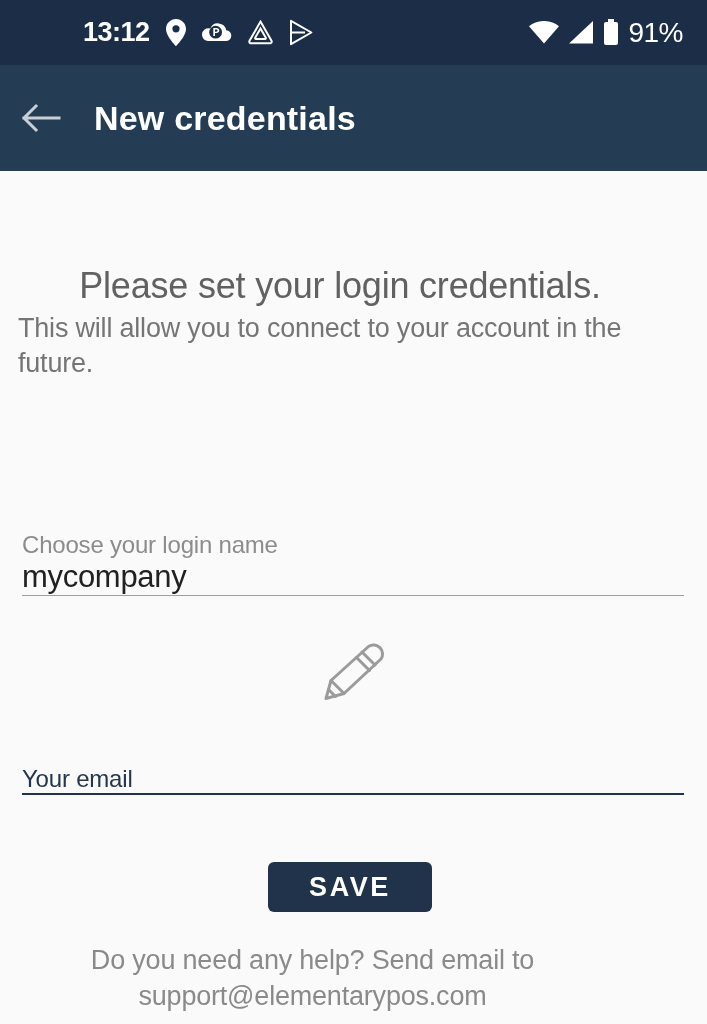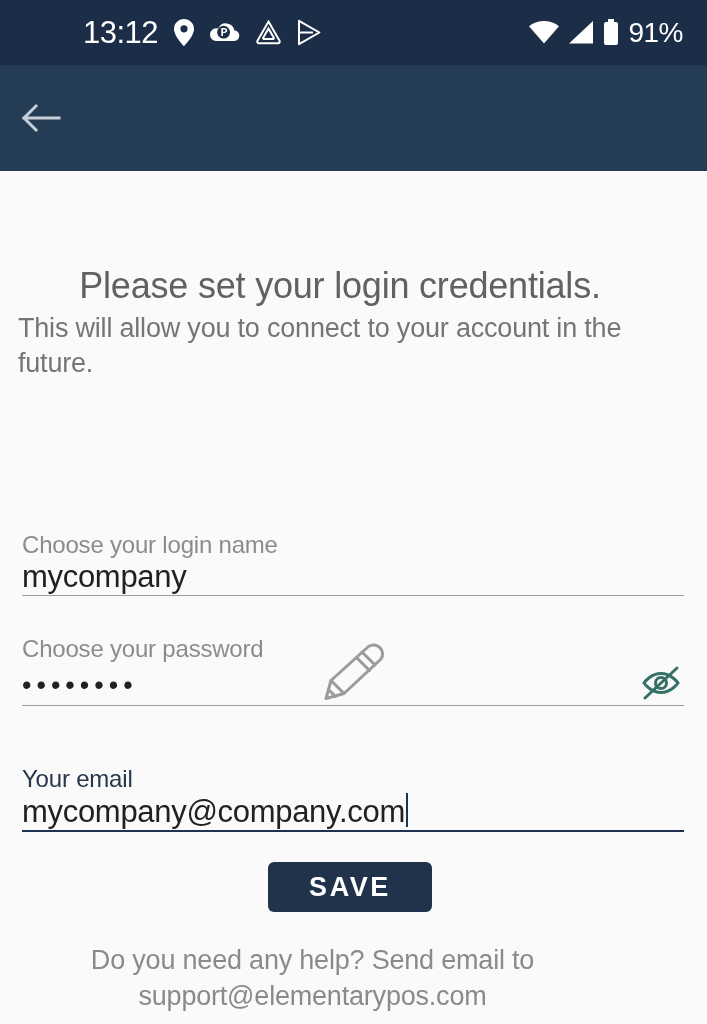--- a/index.html
+++ b/index.html
@@ -29,22 +29,22 @@
   }
 
   #status-left {
     display: flex;
     align-items: center;
     margin-left: 83px;
     gap: 16px;
   }
 
   #status-clock {
-    font-size: 31px;
-    font-weight: 400;
+    font-size: 27px;
+    font-weight: 700;
     letter-spacing: -0.5px;
     line-height: 1;
   }
 
   #status-right {
     position: absolute;
     right: 24px;
     display: flex;
     align-items: center;
     gap: 9px;
@@ -273,20 +273,21 @@
     <span id="battery-percent">91%</span>
   </div>
 </div>
 
 <div id="app-bar">
   <div id="back-button">
     <svg width="40" height="32" viewBox="0 0 40 32">
       <path fill="none" stroke="#c9cfd6" stroke-width="3" stroke-linecap="square" stroke-linejoin="miter" d="M38 16H3M15 4L3 16l12 12"></path>
     </svg>
   </div>
+  <div id="app-bar-title">New credentials</div>
 </div>
 
 <div id="content">
 
   <div id="headline">Please set your login credentials.</div>
   <div id="subhead">This will allow you to connect to your account in the future.</div>
 
   <svg id="pencil-icon" viewBox="0 0 70 62">
     <g fill="none" stroke="#9b9b9b" stroke-width="3" stroke-linejoin="round" stroke-linecap="round">
       <path d="M50.5 5.5a9 9 0 0112.5 12.5L26 52.5 8 57.5l5-18z"></path>
@@ -298,44 +299,23 @@
   </svg>
 
   <div class="field" id="field-login">
     <span class="field-label">Choose your login name</span>
     <div class="field-value-row">
       <span class="field-value" placeholder="Choose your login name">mycompany</span>
     </div>
     <div class="field-underline"></div>
   </div>
 
-  <div class="field" id="field-password">
-    <span class="field-label">Choose your password</span>
-    <div class="field-value-row">
-      <span class="field-dots" placeholder="Choose your password">••••••••</span>
-      <span id="toggle-password-visibility">
-        <svg width="44" height="38" viewBox="0 0 44 38">
-          <g fill="none" stroke="#357067" stroke-width="3" stroke-linecap="round">
-            <path d="M5 19s6.5-9.5 17-9.5S39 19 39 19s-6.5 9.5-17 9.5S5 19 5 19z"></path>
-            <circle cx="22" cy="19" r="5.5"></circle>
-            <path d="M6 34L38 4"></path>
-          </g>
-        </svg>
-      </span>
-    </div>
-    <div class="field-underline"></div>
-  </div>
 
   <div class="field" id="field-email">
     <span class="field-label focused">Your email</span>
-    <div class="field-value-row">
-      <span>
-        <span class="field-value" placeholder="Your email">mycompany@company.com</span><span class="caret"></span>
-      </span>
-    </div>
     <div class="field-underline focused"></div>
   </div>
 
   <button id="save-button">SAVE</button>
 
   <div id="support-text">Do you need any help? Send email to support@elementarypos.com</div>
 
 </div>
 
 </body></html>

